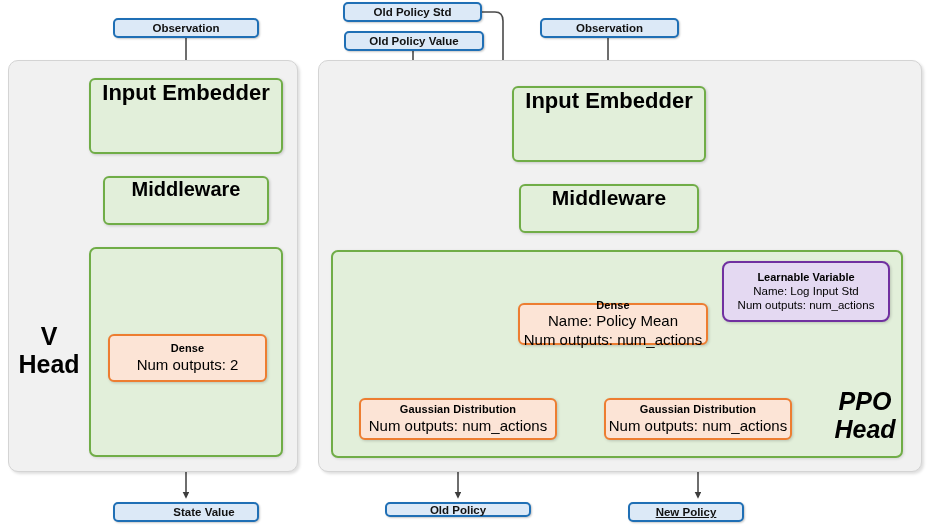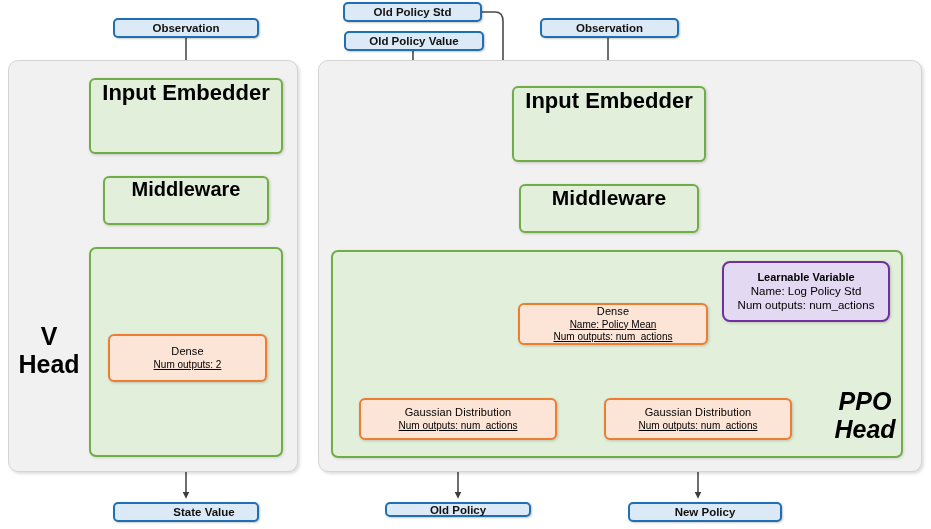--- a/index.html
+++ b/index.html
@@ -55,22 +55,22 @@
     border-radius: 6px;
     display: flex;
     flex-direction: column;
     align-items: center;
     justify-content: center;
     color: #000;
     box-shadow: 1px 1px 3px rgba(0,0,0,0.18);
     text-align: center;
     line-height: 1.22;
   }
-  .node-orange .ttl { font-weight: normal; font-size: 11px; letter-spacing: .1px;}
-  .node-orange .sub { font-weight: normal; font-size: 10px; text-decoration: underline; }
+  .node-orange .ttl { font-weight: bold; font-size: 11px; letter-spacing: .1px;}
+  .node-orange .sub { font-weight: normal; font-size: 15px; }
 
   
   .node-purple {
     background: #e4d9f2;
     border: 2px solid #7030a0;
     border-radius: 8px;
     display: flex;
     flex-direction: column;
     align-items: center;
     justify-content: center;
@@ -214,36 +214,36 @@
   </div>
 
   <div class="abs node-orange" style="left:518px; top:303px; width:190px; height:42px;">
     <span class="ttl">Dense</span>
     <span class="sub">Name: Policy Mean</span>
     <span class="sub">Num outputs: num_actions</span>
   </div>
 
   <div class="abs node-purple" style="left:722px; top:261px; width:168px; height:61px;">
     <span class="ttl">Learnable Variable</span>
-    <span class="sub">Name: Log Policy Std</span>
+    <span class="sub">Name: Log Input Std</span>
     <span class="sub">Num outputs: num_actions</span>
   </div>
 
 
   <div class="abs node-orange" style="left:359px; top:398px; width:198px; height:42px;">
     <span class="ttl">Gaussian Distribution</span>
     <span class="sub">Num outputs: num_actions</span>
   </div>
 
   <div class="abs node-orange" style="left:604px; top:398px; width:188px; height:42px;">
     <span class="ttl">Gaussian Distribution</span>
     <span class="sub">Num outputs: num_actions</span>
   </div>
 
   <div class="abs io-box" style="left:385px; top:502px; width:146px; height:15px;">
     <span>Old Policy</span>
   </div>
 
-  <div class="abs io-box" style="left:628px; top:502px; width:154px; height:20px;">
+  <div class="abs io-box" style="left:628px; top:502px; width:116px; height:20px;text-decoration:underline;">
     <span>New Policy</span>
   </div>
 
 </div>
 
 </body></html>

